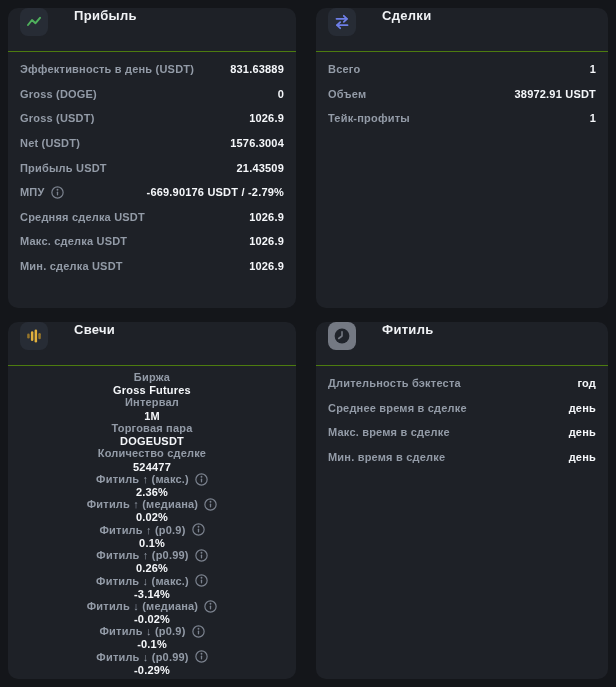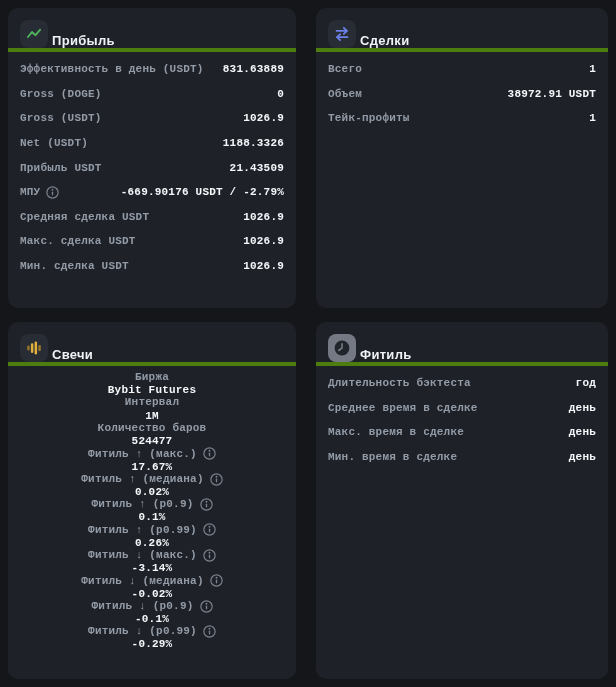--- a/index.html
+++ b/index.html
@@ -18,26 +18,26 @@
   }
   .card {
     background: #1e2127;
     border-radius: 10px;
     overflow: hidden;
     display: flex;
     flex-direction: column;
   }
   .card-header {
     display: flex;
-    align-items: flex-end;
-    gap: 4px;
+    align-items: flex-start;
+    gap: 26px;
     padding: 0 12px;
     height: 44px;
     flex: 0 0 44px;
-    border-bottom: 4px solid #4d7c0f;
+    border-bottom: 1px solid #4d7c0f;
   }
   .chip {
     width: 28px; height: 28px;
     border-radius: 8px;
     background: #272c35;
     display: flex; align-items: center; justify-content: center;
     flex: 0 0 28px;
   }
   .chip.gray { background: #747983; }
   .card-title {
@@ -46,21 +46,20 @@
     font-weight: 700;
     letter-spacing: .3px;
   }
   .rows { padding-top: 5px; }
   .row {
     display: flex;
     align-items: center;
     justify-content: space-between;
     padding: 0 12px;
     height: 24.6px;
-    font-family: Liberation Mono, monospace;
   }
   .card.candles .row { height: 25.4px; flex-direction: column; }
   .row-label {
     color: #939ba7;
     font-size: 11px;
     font-weight: 600;
     letter-spacing: .2px;
     display: flex;
     align-items: center;
     gap: 6px;
@@ -113,21 +112,21 @@
       <div class="row">
         <span class="row-label">
             <span>Gross (USDT)</span>
           </span>
         <span class="row-value">1026.9</span>
       </div>
       <div class="row">
         <span class="row-label">
             <span>Net (USDT)</span>
           </span>
-        <span class="row-value">1188.3326</span>
+        <span class="row-value">1576.3004</span>
       </div>
       <div class="row">
         <span class="row-label">
             <span>Прибыль USDT</span>
           </span>
         <span class="row-value">21.43509</span>
       </div>
       <div class="row">
         <span class="row-label">
           <span>МПУ</span>
@@ -206,46 +205,52 @@
           <rect x="13.3" y="6" width="2.5" height="6.2" rx="1.25" fill="#96752a"></rect>
         </svg>
       </span>
       <span class="card-title">Свечи</span>
     </div>
     <div class="rows">
       <div class="row">
         <span class="row-label">
             <span>Биржа</span>
           </span>
-        <span class="row-value">Bybit Futures</span>
+        <span class="row-value">Gross Futures</span>
       </div>
       <div class="row">
         <span class="row-label">
             <span>Интервал</span>
           </span>
         <span class="row-value">1M</span>
       </div>
       <div class="row">
         <span class="row-label">
-            <span>Количество баров</span>
+            <span>Торговая пара</span>
+          </span>
+        <span class="row-value">DOGEUSDT</span>
+      </div>
+      <div class="row">
+        <span class="row-label">
+            <span>Количество сделке</span>
           </span>
         <span class="row-value">524477</span>
       </div>
       <div class="row">
         <span class="row-label">
           <span>Фитиль ↑ (макс.)</span>
           <button class="info-btn">
             <svg width="13" height="13" viewBox="0 0 12 12" fill="none">
                 <circle cx="6" cy="6" r="5.2" stroke="#7b828e" stroke-width="1.1"></circle>
                 <circle cx="6" cy="3.5" r="0.85" fill="#7b828e"></circle>
                 <rect x="5.4" y="5.1" width="1.2" height="3.6" rx="0.6" fill="#7b828e"></rect>
               </svg>
           </button>
         </span>
-        <span class="row-value">17.67%</span>
+        <span class="row-value">2.36%</span>
       </div>
       <div class="row">
         <span class="row-label">
           <span>Фитиль ↑ (медиана)</span>
           <button class="info-btn">
             <svg width="13" height="13" viewBox="0 0 12 12" fill="none">
                 <circle cx="6" cy="6" r="5.2" stroke="#7b828e" stroke-width="1.1"></circle>
                 <circle cx="6" cy="3.5" r="0.85" fill="#7b828e"></circle>
                 <rect x="5.4" y="5.1" width="1.2" height="3.6" rx="0.6" fill="#7b828e"></rect>
               </svg>

